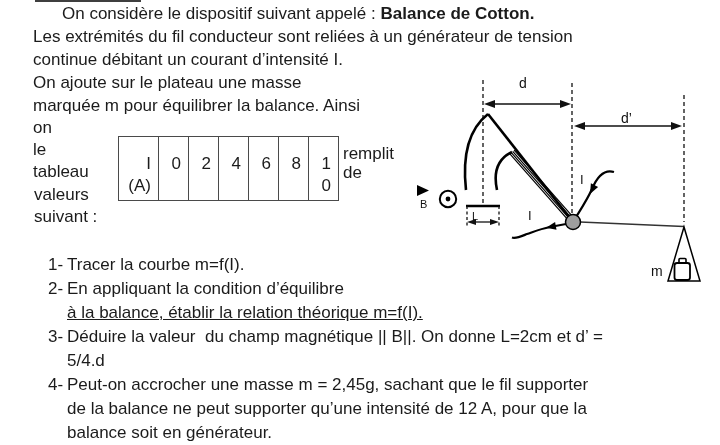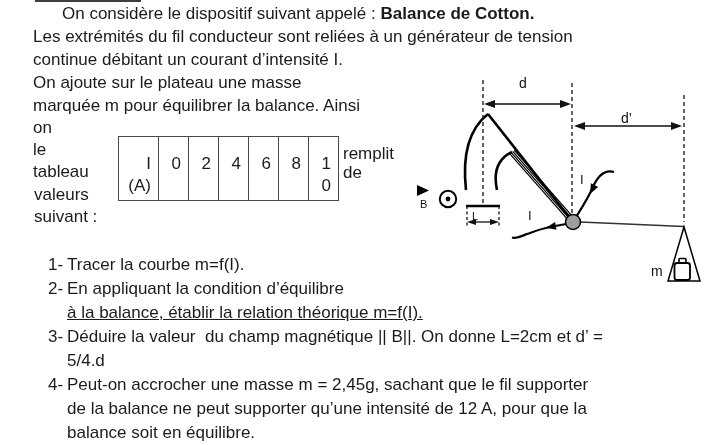--- a/index.html
+++ b/index.html
@@ -101,21 +101,21 @@
 <div class="txt qn q1t">Tracer la courbe m=f(I).</div>
 <div class="txt qn q2">2-</div>
 <div class="txt qn q2t">En appliquant la condition d’équilibre</div>
 <div class="txt qn q2b">à la balance, établir la relation théorique m=f(I).</div>
 <div class="txt qn q3">3-</div>
 <div class="txt qn q3t">Déduire la valeur  du champ magnétique || B||. On donne L=2cm et d’ =</div>
 <div class="txt qn q3b">5/4.d</div>
 <div class="txt qn q4">4-</div>
 <div class="txt qn q4t">Peut-on accrocher une masse m = 2,45g, sachant que le fil supporter</div>
 <div class="txt qn q4b">de la balance ne peut supporter qu’une intensité de 12 A, pour que la</div>
-<div class="txt qn q4c">balance soit en équilibre.</div>
+<div class="txt qn q4c">balance soit en générateur.</div>
 
 <svg class="diagram" viewBox="0 0 315 228" xmlns="http://www.w3.org/2000/svg">
 
   <line x1="83" y1="15" x2="83" y2="142" stroke="#111" stroke-width="1.3" stroke-dasharray="4 3"></line>
   <line x1="172" y1="18" x2="172" y2="149" stroke="#111" stroke-width="1.3" stroke-dasharray="4 3"></line>
   <line x1="284" y1="30" x2="284" y2="157" stroke="#111" stroke-width="1.3" stroke-dasharray="4 3"></line>
 
   <text x="119" y="23" font-size="14">d</text>
   <line x1="90" y1="39" x2="165" y2="39" stroke="#111" stroke-width="1.4"></line>
   <polygon points="84,39 95,35 95,43" fill="#111"></polygon>

